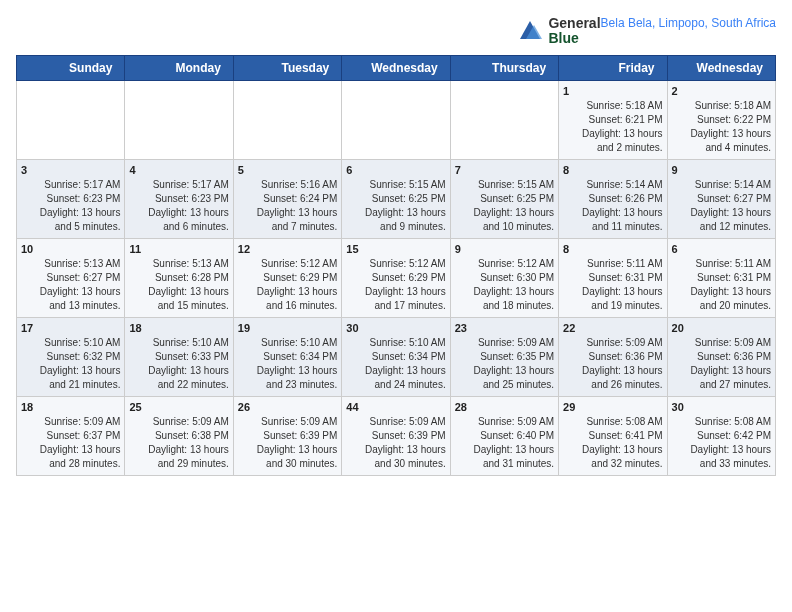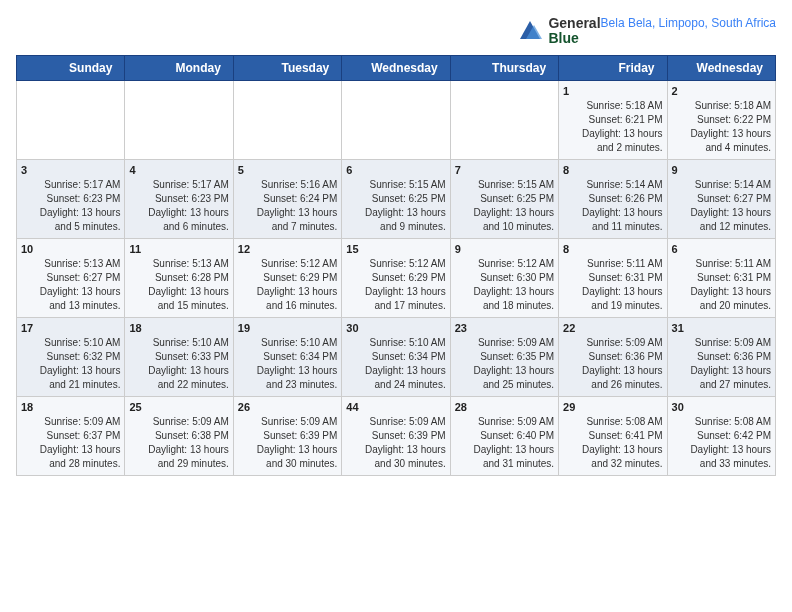--- a/index.html
+++ b/index.html
@@ -288,21 +288,21 @@
 and 25 minutes.</div>
         </td>
         <td>
           <div class="day-num">22</div>
           <div class="day-info" style="white-space: pre-line;">Sunrise: 5:09 AM
 Sunset: 6:36 PM
 Daylight: 13 hours
 and 26 minutes.</div>
         </td>
         <td>
-          <div class="day-num">31</div>
+          <div class="day-num">20</div>
           <div class="day-info" style="white-space: pre-line;">Sunrise: 5:09 AM
 Sunset: 6:36 PM
 Daylight: 13 hours
 and 27 minutes.</div>
         </td>
       </tr>
       <tr>
         <td>
           <div class="day-num">18</div>
           <div class="day-info" style="white-space: pre-line;">Sunrise: 5:09 AM

